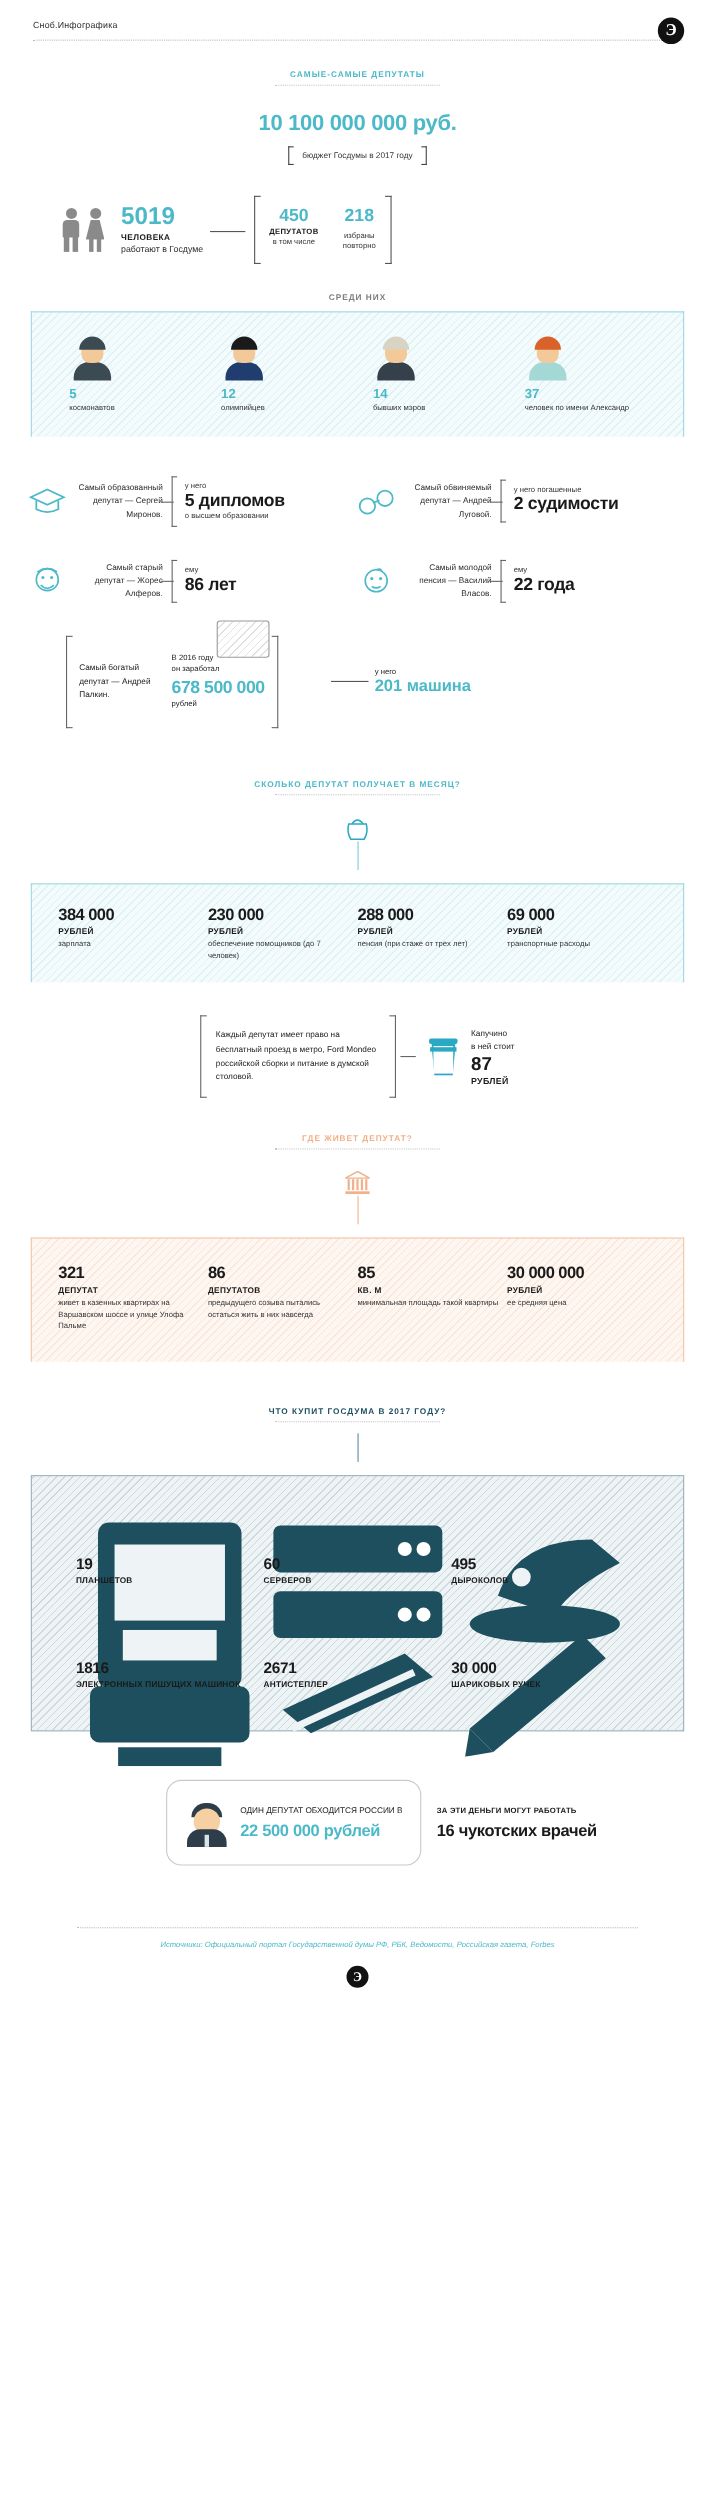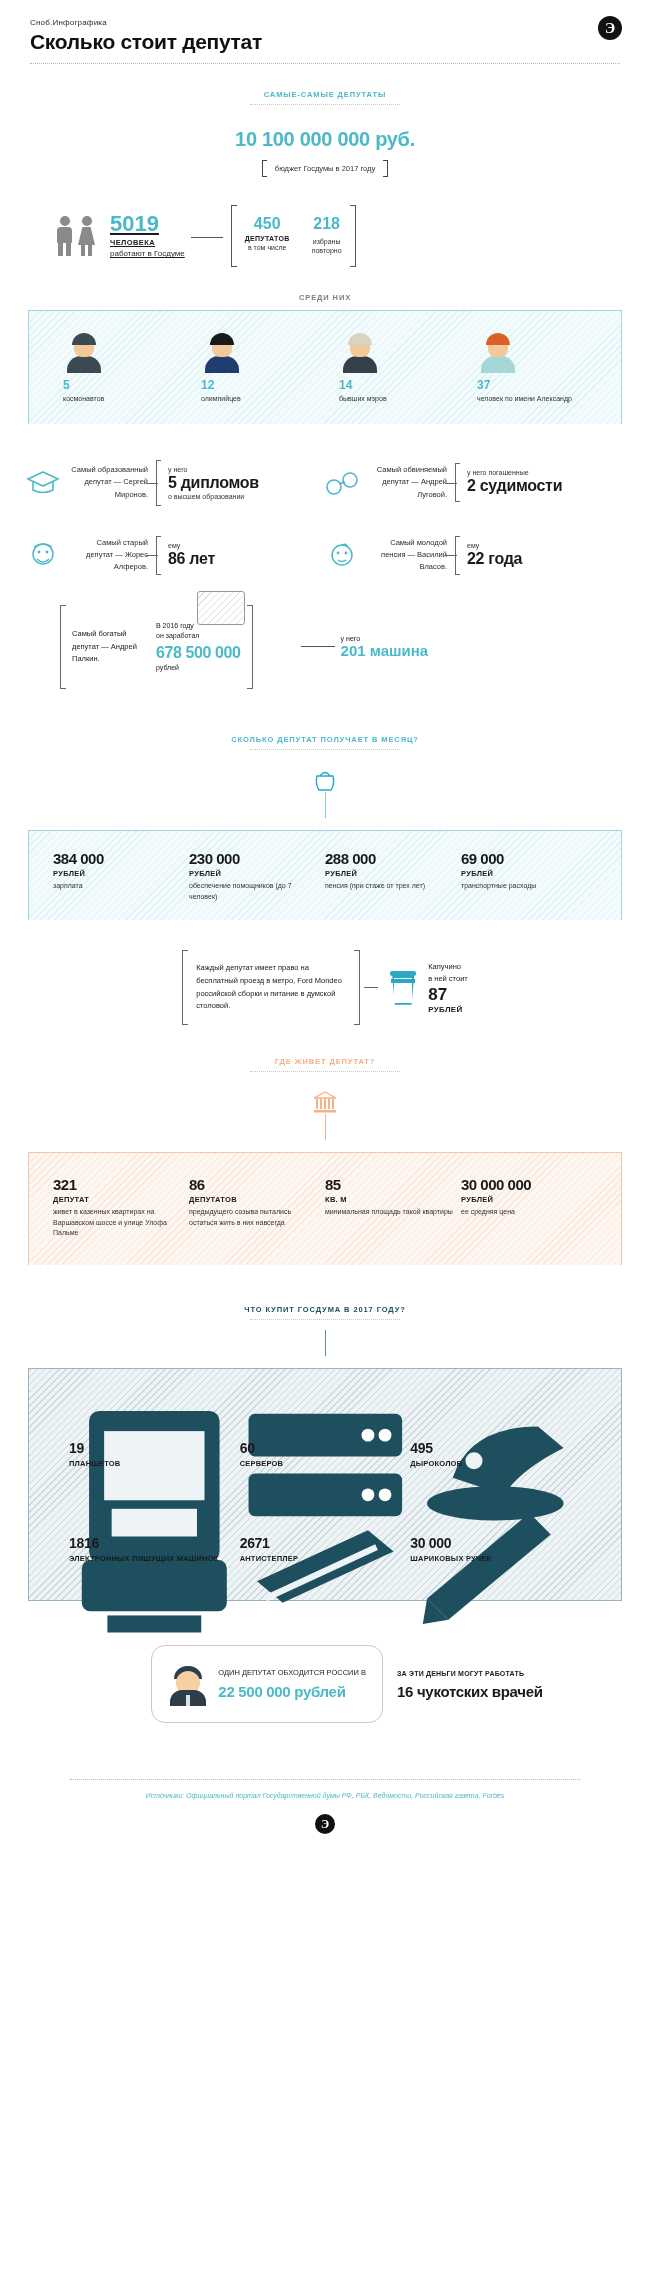--- a/index.html
+++ b/index.html
@@ -66,21 +66,21 @@
   .fig-m .legL { left:3px; } .fig-m .legR { right:3px; }
   .fig-f .body {
     position:absolute; top:11px; left:1px; width:17px; height:18px;
     background:#8a8a8a; clip-path:polygon(26% 0, 74% 0, 100% 100%, 0 100%);
   }
   .fig-f .legL, .fig-f .legR {
     position:absolute; top:28px; width:4px; height:12px; background:#8a8a8a;
   }
   .fig-f .legL { left:4px; } .fig-f .legR { right:4px; }
 
-  .stat5019 { margin-left:14px;text-decoration:underline; }
+  .stat5019 { margin-left:14px; }
   .stat5019 .num { font-size:22px; font-weight:700; color:#4cb9c9; line-height:1; }
   .stat5019 .u1 { font-size:7.5px; font-weight:700; letter-spacing:.4px; margin-top:3px; }
   .stat5019 .u2 { font-size:8px; color:#2b2b2b; margin-top:2px; }
 
   .connector { flex:0 0 32px; height:1px; background:#555; margin:0 6px; margin-top:4px; }
   .pair-bracket {
     position:relative; display:flex; gap:22px; padding:11px 14px; margin-left:2px;text-align:center;
   }
   .pair-bracket:before, .pair-bracket:after {
     content:""; position:absolute; top:0; bottom:0; width:5px; border:1px solid #555;
@@ -233,21 +233,20 @@
     margin:12px auto 0; font-family:"Liberation Serif", serif;
   }
 </style>
 </head>
 <body>
 
 <div class="page">
 
   <div class="header">
     <div class="kicker">Сноб.Инфографика</div>
-    <div class="title">Сколько стоит депутат</div>
     <div class="logo">Э</div>
   </div>
   <div class="hr-dots"></div>
 
   <div class="sec-head">
     <div class="lbl c-teal">САМЫЕ-САМЫЕ ДЕПУТАТЫ</div>
     <div class="dots"></div>
   </div>
 
   <div class="budget">

